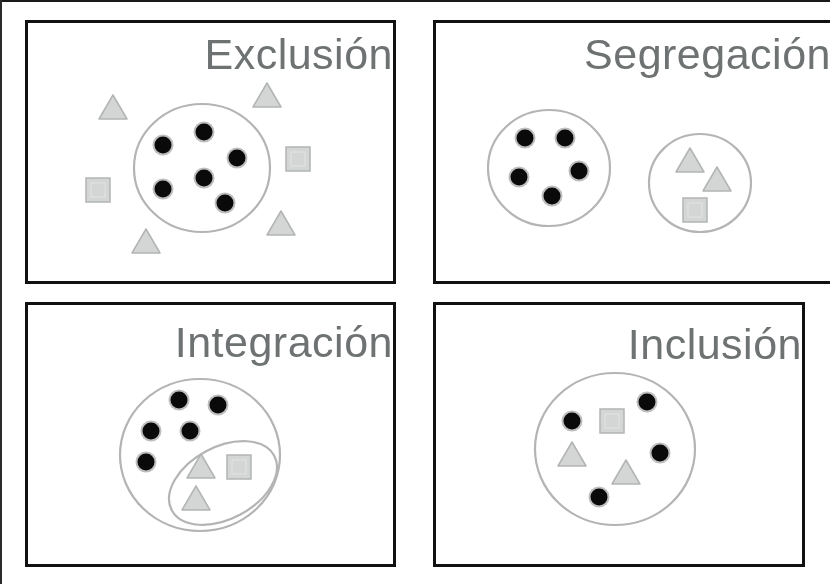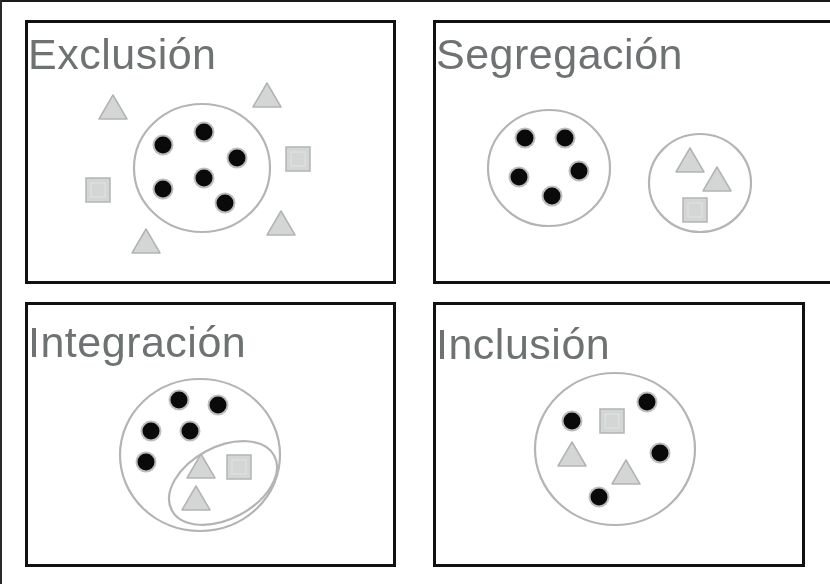--- a/index.html
+++ b/index.html
@@ -22,21 +22,21 @@
     }
     .panel {
       position: absolute;
       box-sizing: border-box;
       border: 3px solid #111111;
       background: #ffffff;
     }
     .panel-title {
       position: absolute;
       left: 0; right: 0;
-      text-align: left;
+      text-align: right;
       font-size: 43px;
       color: #6e7272;
       letter-spacing: 0.5px;
       line-height: 1;
     }
     svg.shapes {
       position: absolute;
       left: 0; top: 0;
       width: 830px; height: 584px;
       pointer-events: none;

